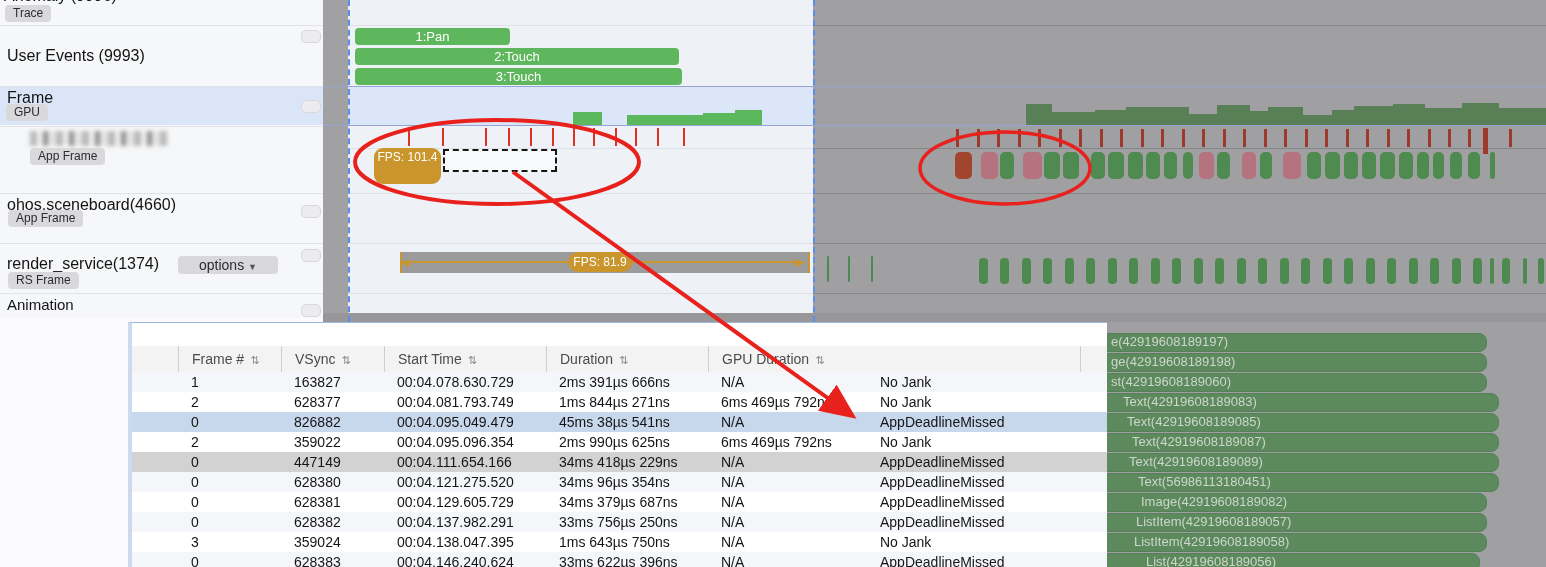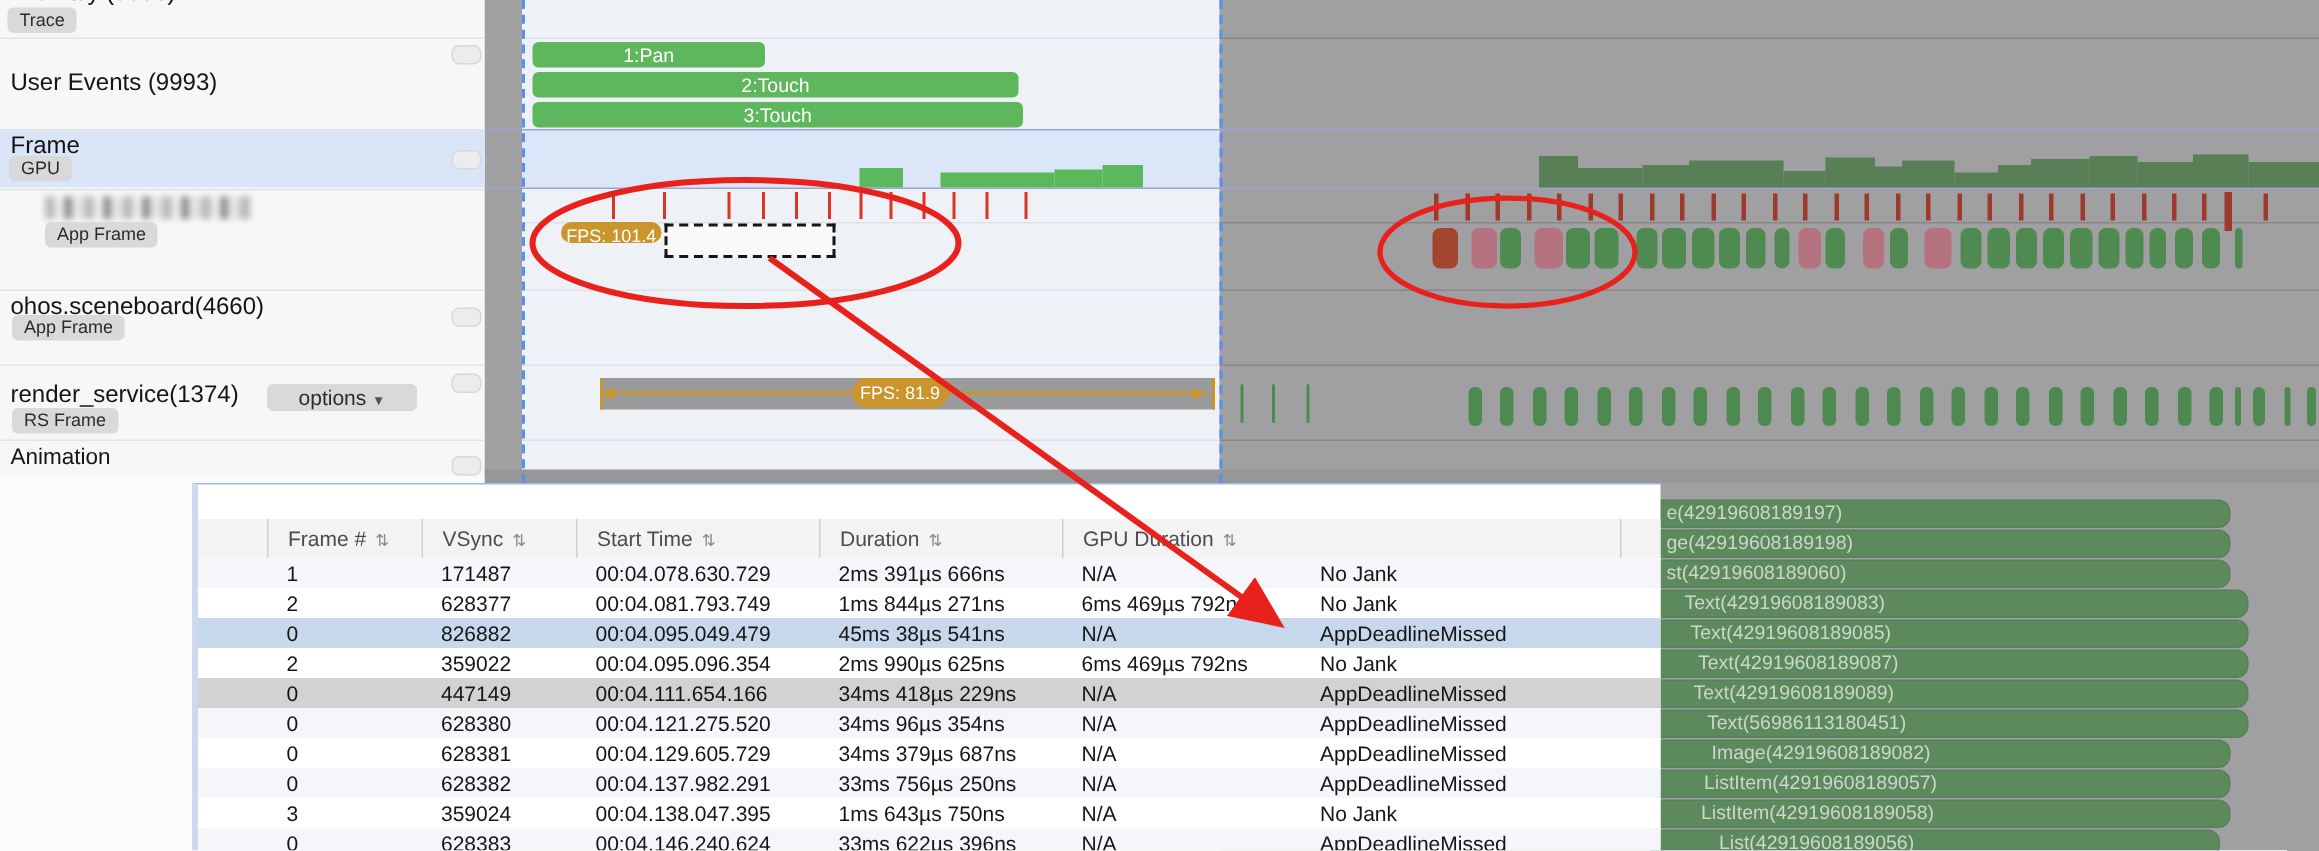--- a/index.html
+++ b/index.html
@@ -236,21 +236,21 @@
       <div class="rs-gblock" style="left: 1502px; width: 8px;"></div>
       <div class="rs-gblock" style="left: 1523px; width: 4px;"></div>
       <div class="rs-gblock" style="left: 1538px; width: 6px;"></div>
     </div>
 
   <div class="abs rs-band"></div>
   <div class="rs-gold"></div>
   <span class="rs-car" style="left:401px;top:257px">◀</span>
   <span class="rs-car" style="left:795px;top:257px">▶</span>
 
-  <div class="fps" style="left:374px;top:148px;width:67px;height:14px;line-height:19px">FPS: 101.4</div>
+  <div class="fps" style="left:374px;top:148px;width:67px;height:36px;line-height:19px">FPS: 101.4</div>
   <div class="fps" style="left:568px;top:252px;width:64px;height:20px;line-height:20px;border-radius:10px">FPS: 81.9</div>
   <div class="abs dashed-rect"></div>
 
   <div id="gen-bars">
       <div class="cbar abs" style="top: 333px; width: 385px;">
         <span style="left: 10px;">e(42919608189197)</span>
       </div>
       <div class="cbar abs" style="top: 353px; width: 385px;">
         <span style="left: 10px;">ge(42919608189198)</span>
       </div>
@@ -334,21 +334,21 @@
         <div class="hcell" style="left: 46px; width: 103px;"><span>Frame #</span><span class="sort">⇅</span></div>
         <div class="hcell" style="left: 149px; width: 103px;"><span>VSync</span><span class="sort">⇅</span></div>
         <div class="hcell" style="left: 414px; width: 162px;"><span>Duration</span><span class="sort">⇅</span></div>
         <div class="hcell" style="left: 252px; width: 162px;"><span>Start Time</span><span class="sort">⇅</span></div>
         <div class="hcell" style="left: 576px; width: 159px;"><span>GPU Duration</span><span class="sort">⇅</span></div>
         <div class="hcell" style="left: 948px; width: 31px;"></div>
       </div>
     <div id="tbody">
         <div class="trow stripe" style="top: 0px;">
           <div class="tcell" style="left: 46px; width: 103px;">1</div>
-          <div class="tcell" style="left: 149px; width: 103px;">171487</div>
+          <div class="tcell" style="left: 149px; width: 103px;">163827</div>
           <div class="tcell" style="left: 252px; width: 162px;">00:04.078.630.729</div>
           <div class="tcell" style="left: 414px; width: 162px;">2ms 391µs 666ns</div>
           <div class="tcell" style="left: 576px; width: 159px;">N/A</div>
           <div class="tcell" style="left: 735px; width: 213px;">No Jank</div>
         </div>
         <div class="trow plain" style="top: 20px;">
           <div class="tcell" style="left: 46px; width: 103px;">2</div>
           <div class="tcell" style="left: 149px; width: 103px;">628377</div>
           <div class="tcell" style="left: 252px; width: 162px;">00:04.081.793.749</div>
           <div class="tcell" style="left: 414px; width: 162px;">1ms 844µs 271ns</div>

